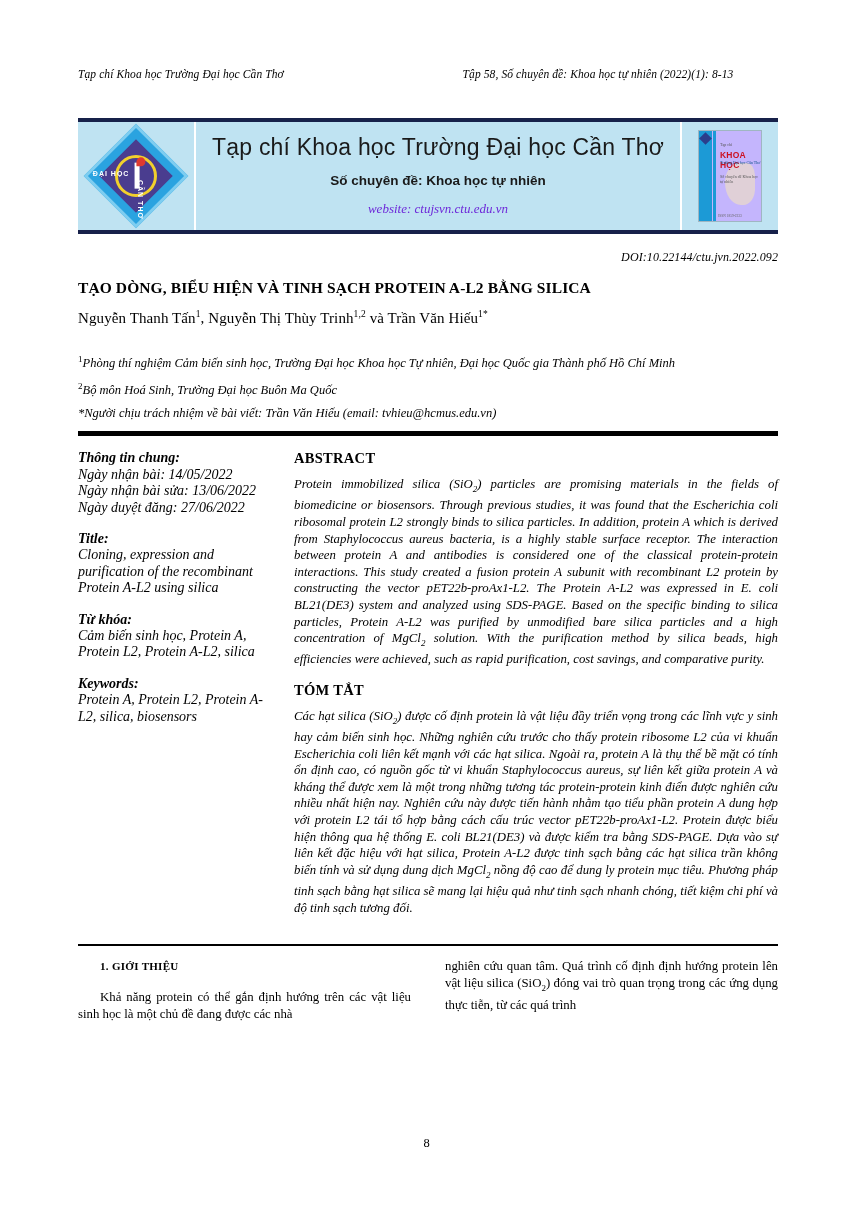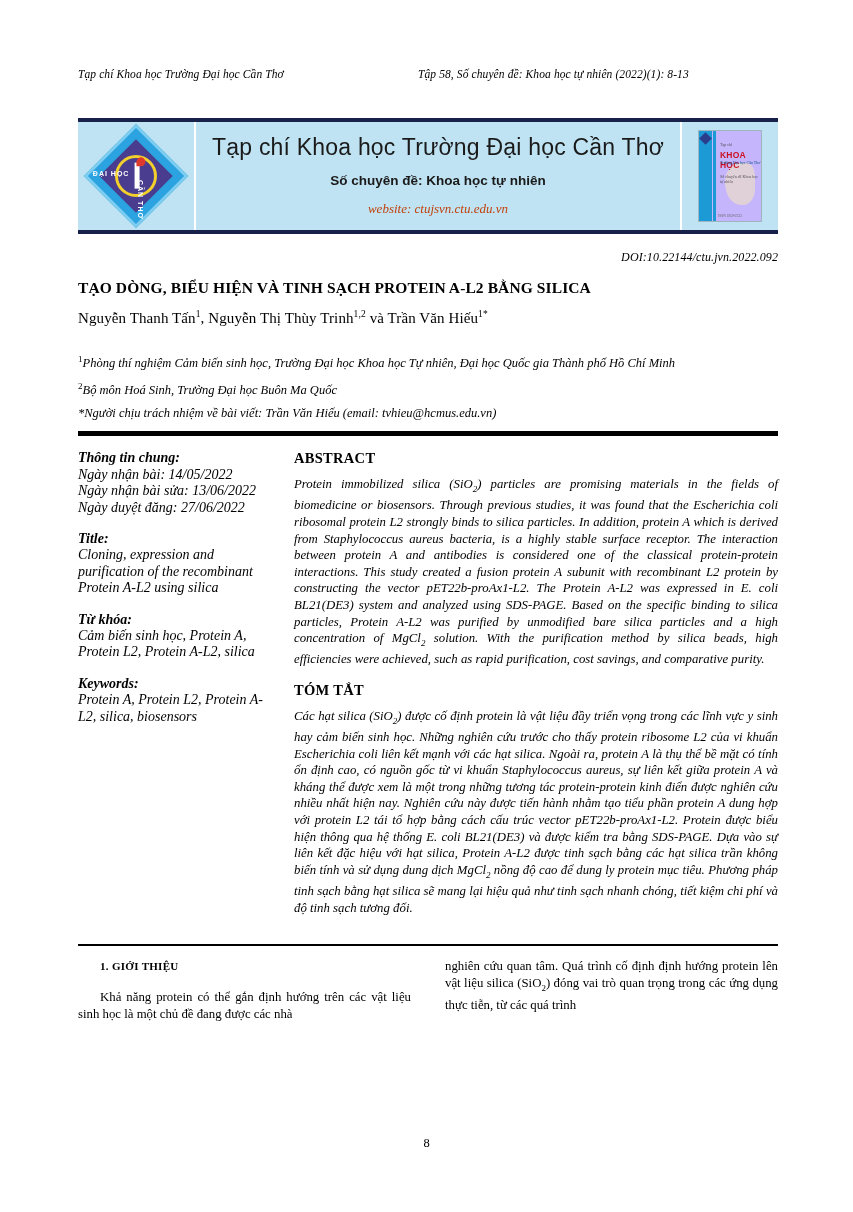--- a/index.html
+++ b/index.html
@@ -33,21 +33,21 @@
   .runhead {
     display: flex;
     justify-content: flex-start;
     font-style: italic;
     font-size: 11.5px;
     letter-spacing: 0.1px;
     margin-bottom: 36px;
     height: 14px;
   }
   .runhead .left { width: 340px; }
-  .runhead .right { flex: 1; text-align: left; }
+  .runhead .right { flex: 1; text-align: center; }
 
   
   .banner {
     border-top: 4px solid #17214a;
     border-bottom: 4px solid #17214a;
     background: #bfe3f2;
     height: 108px;
     display: flex;
     align-items: stretch;
     position: relative;
@@ -144,21 +144,21 @@
     font-family: "Liberation Sans", sans-serif;
     font-size: 13.5px;
     font-weight: bold;
     color: #1a1a1a;
     margin-bottom: 13px;
   }
   .banner-web {
     font-family: "Liberation Serif", serif;
     font-style: italic;
     font-size: 13px;
-    color: #c2410c;
+    color: #6d28d9;
   }
   .banner-cover {
     width: 96px;
     flex: 0 0 96px;
     border-left: 2px solid #ffffff;
     display: flex;
     align-items: center;
     justify-content: center;
   }
   .cover-card {

